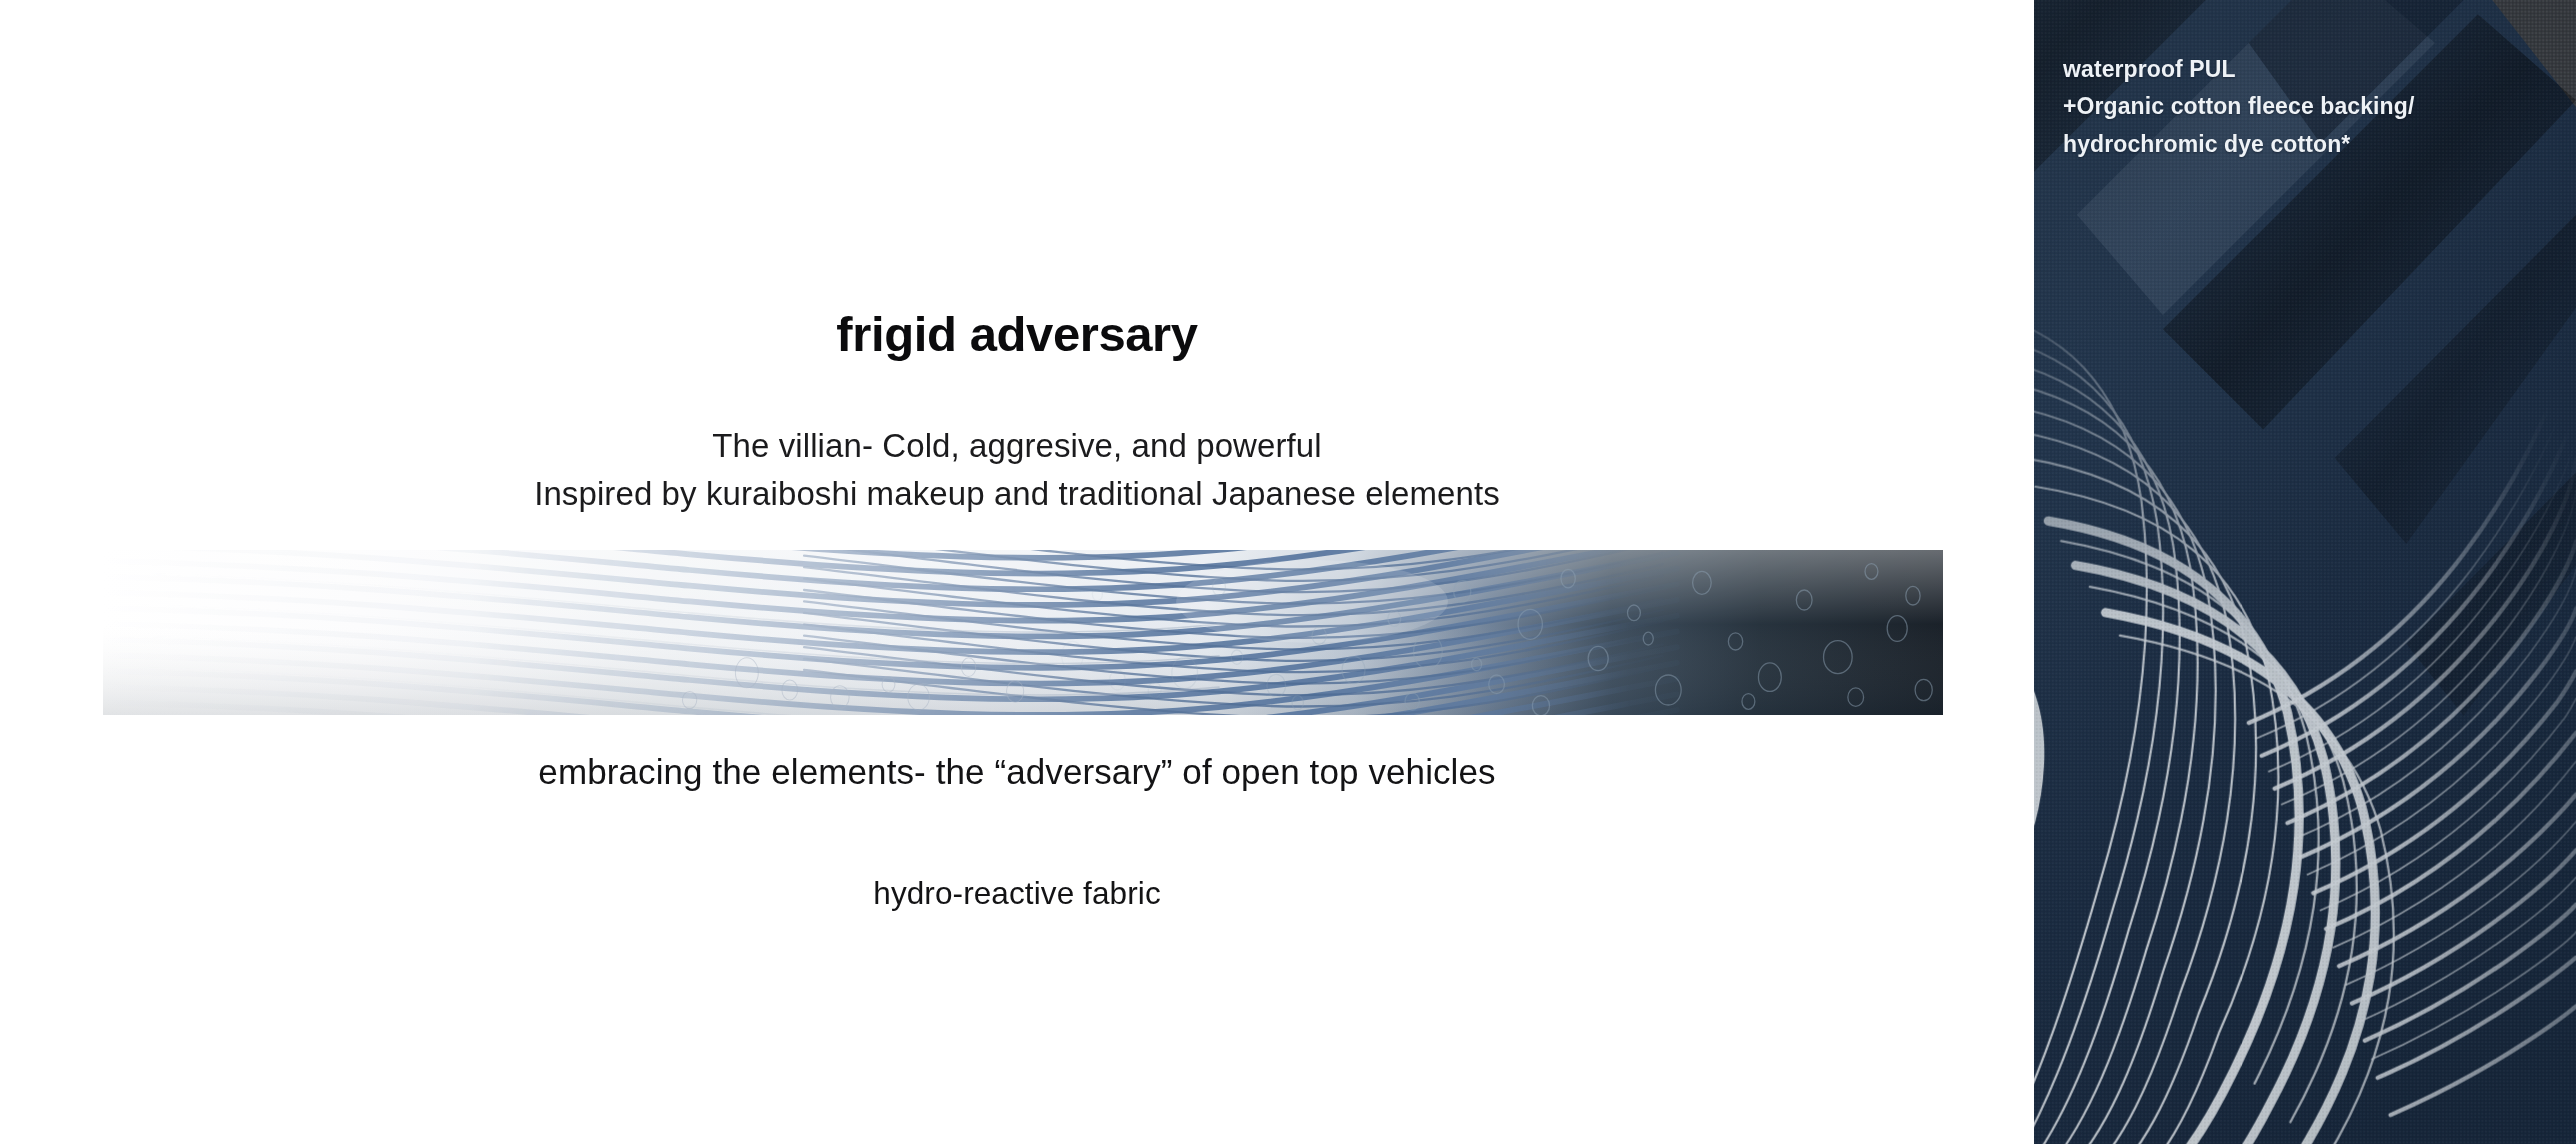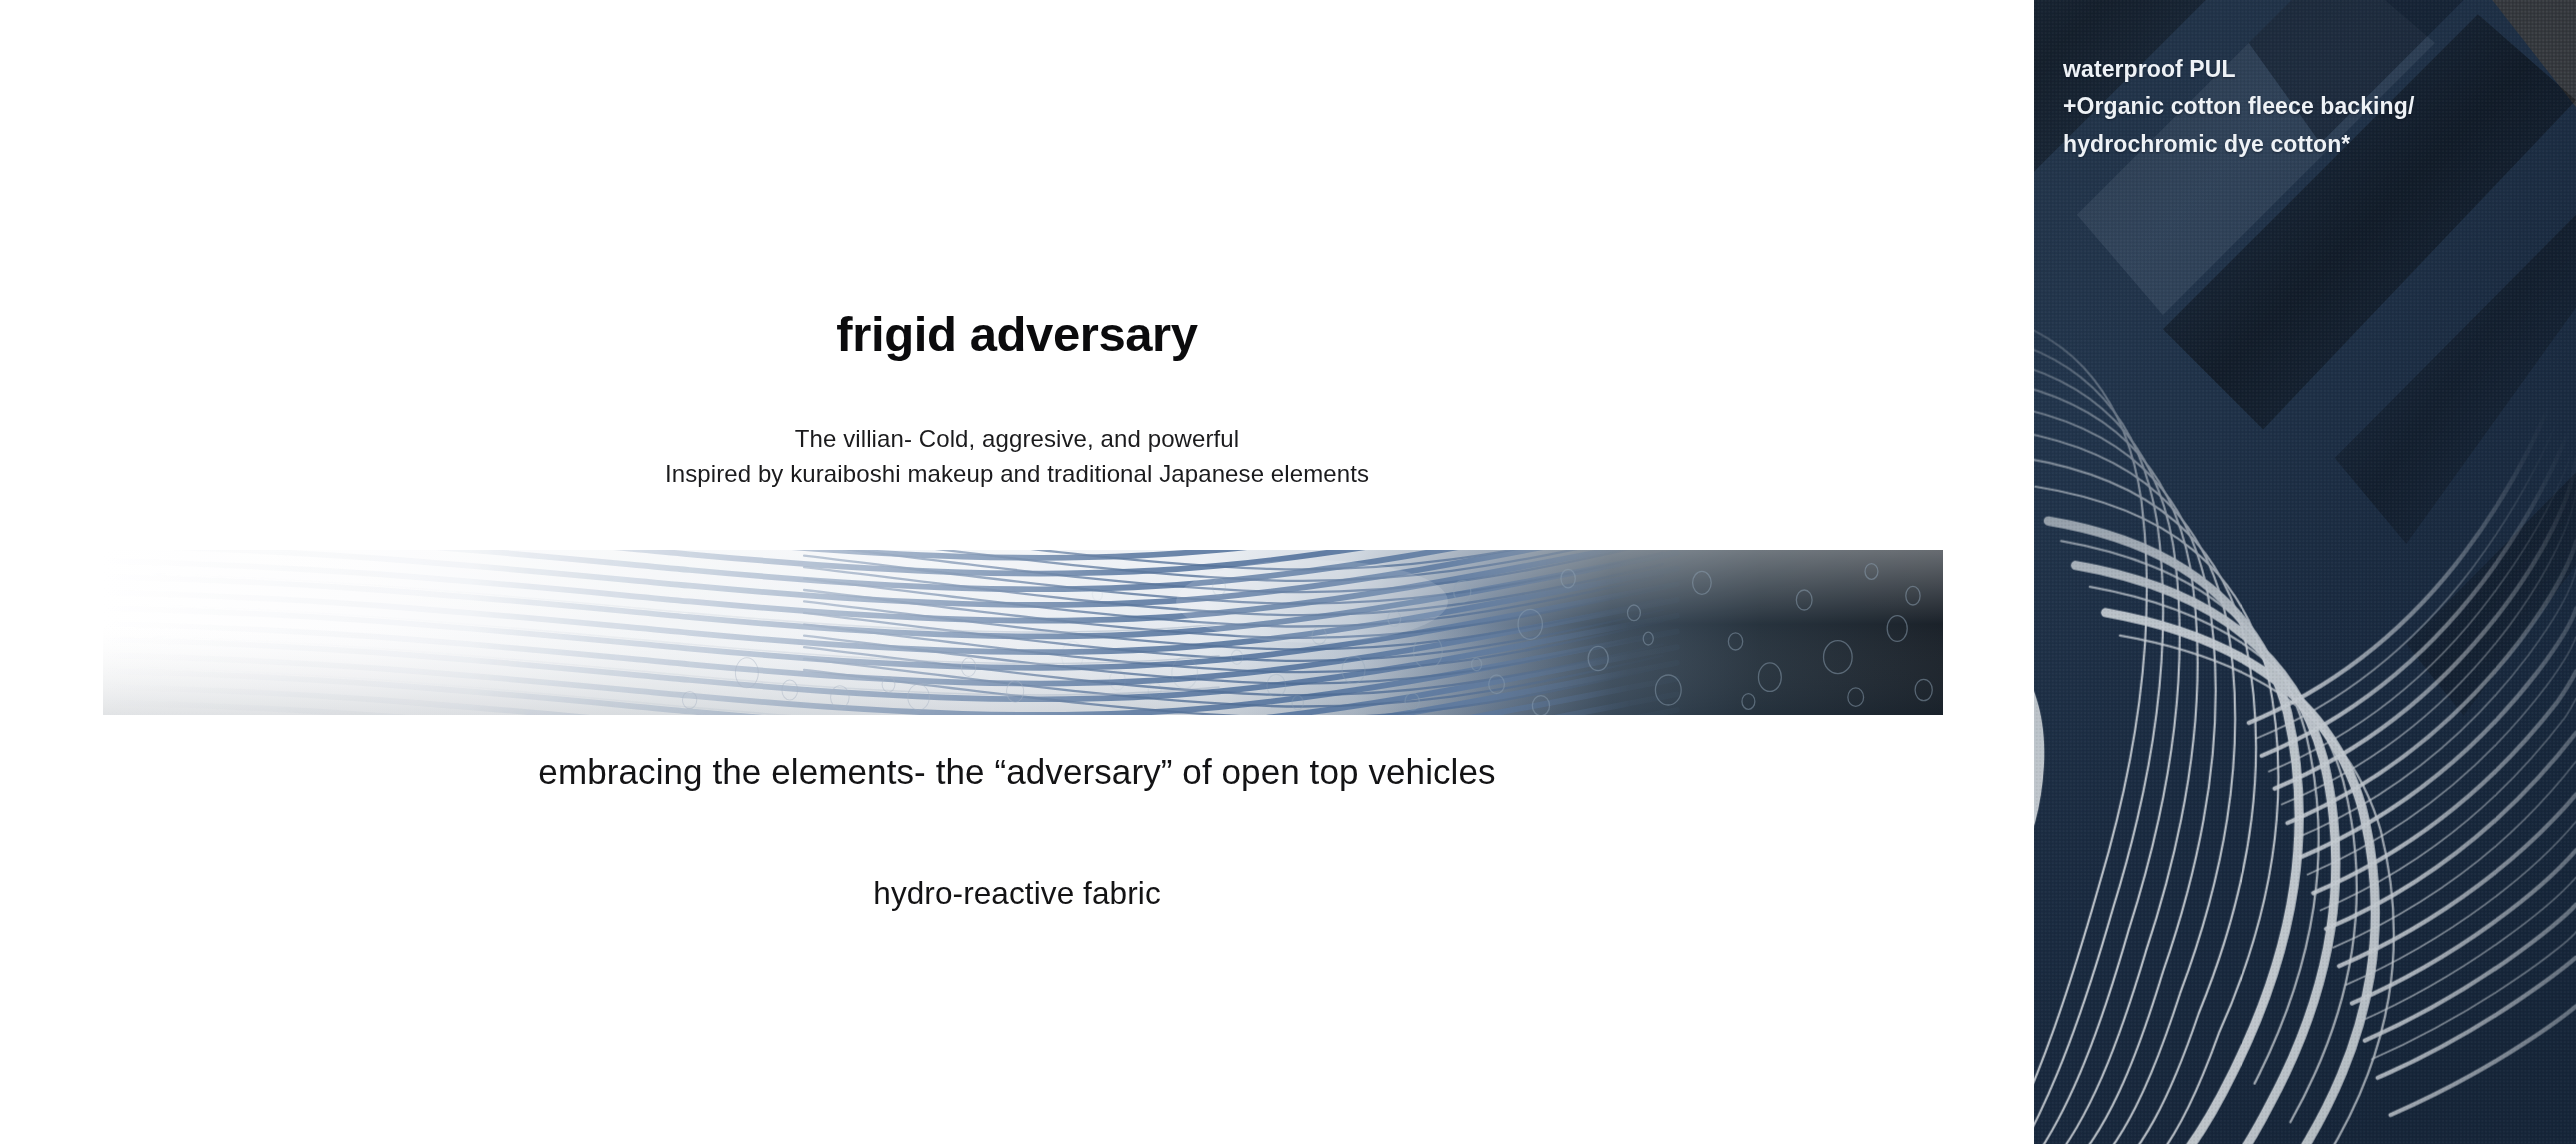--- a/index.html
+++ b/index.html
@@ -45,21 +45,21 @@
     white-space: nowrap;
   }
 
   .subtitle-block {
     position: absolute;
     left: 0;
     top: 414px;
     width: 2034px;
     text-align: center;
     color: #1b1b1d;
-    font-size: 24px;
+    font-size: 33px;
     font-weight: 400;
     line-height: 1.45;
     letter-spacing: 0.1px;
   }
   .subtitle-line { display: block; white-space: nowrap; }
 
   
   .banner {
     position: absolute;
     left: 103px;

